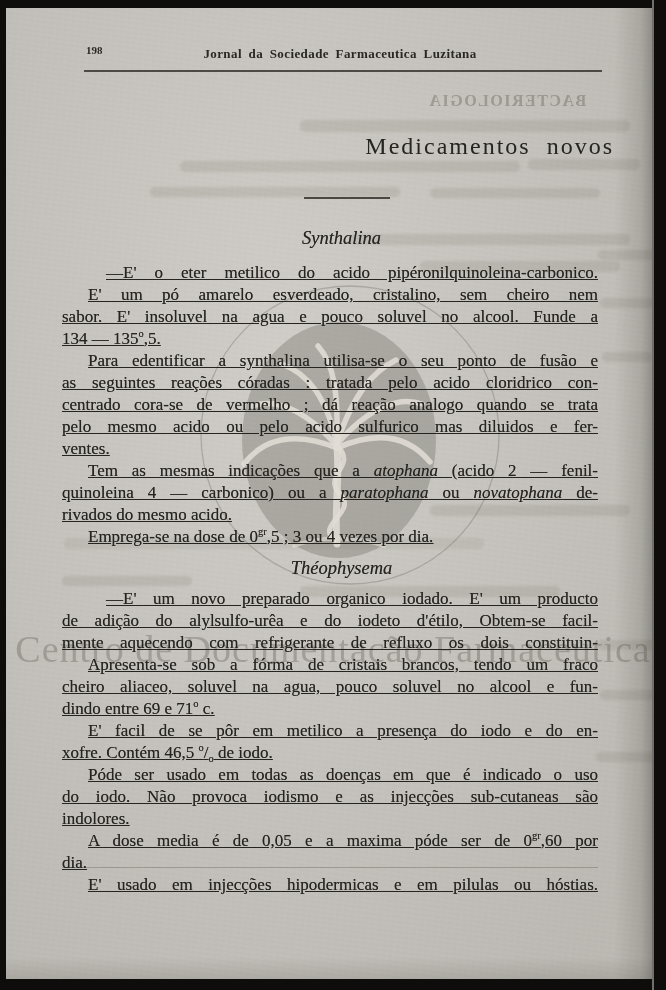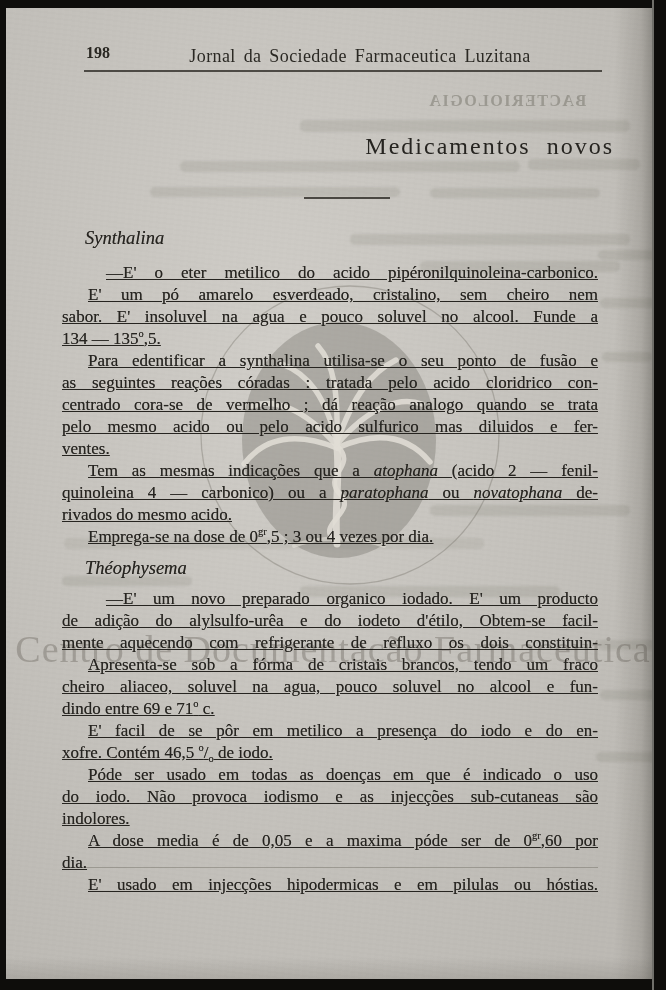--- a/index.html
+++ b/index.html
@@ -28,33 +28,33 @@
     color:rgba(116,113,103,.5);filter:blur(.5px);white-space:nowrap;}
   .faint-rule{position:absolute;left:62px;width:536px;top:867px;height:1px;
     background:rgba(95,92,82,.38);filter:blur(.3px);z-index:1;}
   
   .wm{position:absolute;left:0;right:0;text-align:center;z-index:2;pointer-events:none;
     color:rgba(104,101,92,.40);filter:blur(.5px);white-space:nowrap;}
   .wm1{top:627px;font-size:38px;letter-spacing:1px;}
   .wm2{top:680px;font-size:37px;letter-spacing:1px;}
   .seal{position:absolute;left:186px;top:276px;z-index:2;pointer-events:none;}
   
-  .header-num{position:absolute;left:86px;top:44px;font-size:16px;font-weight:bold;
+  .header-num{position:absolute;left:86px;top:44px;font-size:11px;font-weight:bold;
     color:#2a2823;z-index:3;}
-  .header-title{position:absolute;left:100px;top:46px;width:520px;text-align:center;
-    font-size:18px;font-weight:normal;letter-spacing:.4px;word-spacing:3px;color:#2a2823;z-index:3;}
+  .header-title{position:absolute;left:80px;top:46px;width:520px;text-align:center;
+    font-size:13px;font-weight:bold;letter-spacing:.4px;word-spacing:3px;color:#2a2823;z-index:3;}
   .header-rule{position:absolute;left:84px;top:70px;width:518px;height:2px;
     background:rgba(42,40,35,.78);z-index:3;}
   .article-title{position:absolute;left:80px;top:133px;width:534px;text-align:right;
     font-size:24px;letter-spacing:2px;word-spacing:8px;color:#262420;z-index:3;}
   .title-rule{position:absolute;left:304px;top:197px;width:86px;height:2px;
     background:rgba(42,40,35,.8);z-index:3;}
   .content{position:absolute;left:62px;top:226px;width:536px;z-index:3;color:#262420;
     font-size:17px;text-shadow:0 0 .4px rgba(38,36,32,.6);}
-  .sec-heading{font-style:italic;font-size:18.5px;line-height:24px;padding-left:23px;margin:0 0 12px 0;}
+  .sec-heading{font-style:italic;font-size:18.5px;line-height:24px;padding-left:23px;margin:0 0 12px 0;text-align:center;}
   .sec + .sec .sec-heading{margin-top:8px;margin-bottom:8px;}
   .para{margin:0;text-decoration:underline;}
   .pline{line-height:22px;height:22px;overflow:hidden;
     text-align:justify;text-align-last:justify;}
   .pline.first{text-indent:26px;}
   .para.wide .pline.first{text-indent:44px;}
   .pline.last{text-align-last:left;}
   .para.full .pline.last{text-align-last:justify;}
   sup{font-size:62%;line-height:0;}
   sub{font-size:62%;line-height:0;}

